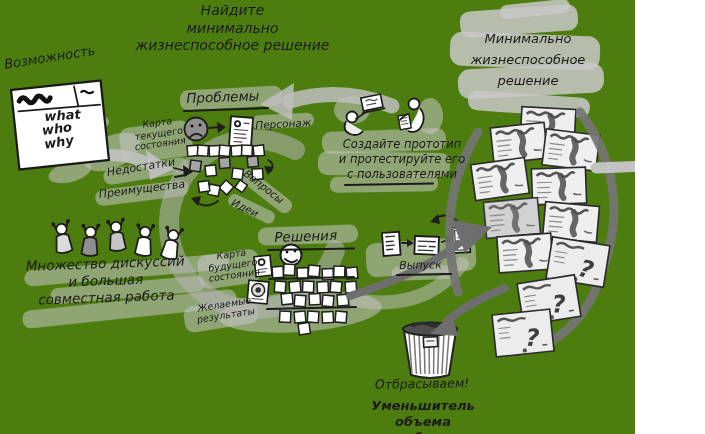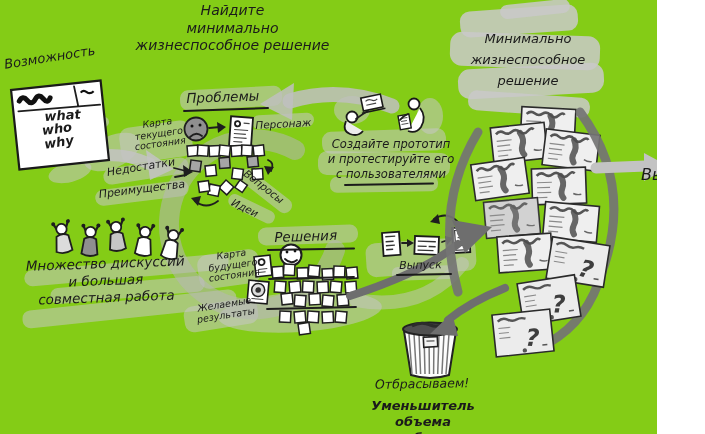--- a/index.html
+++ b/index.html
@@ -1,17 +1,17 @@
 <!DOCTYPE html>
 <html><head>
 <meta charset="utf-8">
 <style>
   html,body{margin:0;padding:0;background:#fff;}
-  .stage{position:relative;width:657px;height:434px;background:#84cc16;overflow:hidden;
-         font-family:"DejaVu Sans",sans-serif;color:#1b1b1b;}
+  .stage{position:relative;width:590px;height:434px;background:#4d7c0f;overflow:hidden;
+         font-family:"DejaVu Sans",sans-serif;color:#1b1b1b;padding-left:45px;}
   svg.art{position:absolute;left:0;top:0;z-index:1;}
   .lbl{position:absolute;font-style:italic;white-space:pre-line;line-height:1.2;z-index:3;
        transform-origin:left top;color:#1b1b1b;}
   .ctr{text-align:center;}
   .bold{font-weight:700;}
   .u{position:absolute;background:#1b1b1b;height:2px;border-radius:2px;z-index:3;transform-origin:left top;}
   .hand{font-weight:700;}
   
   .wash{fill:#c7c7c7;opacity:.55;}
   .wash2{fill:#c9c9c9;opacity:.85;}
@@ -317,21 +317,21 @@
 совместная работа</div>
 
 <div class="lbl" style="left:274px;top:229px;font-size:13.5px;transform:rotate(-2deg);">Решения</div>
 <div class="u" style="left:267px;top:249px;width:88px;transform:rotate(-1deg);"></div>
 <div class="lbl ctr" style="left:199px;top:254px;width:64px;font-size:9.5px;line-height:1.12;transform:rotate(-8deg);">Карта
 будущего
 состояния</div>
 <div class="lbl ctr" style="left:189px;top:305px;width:70px;font-size:9.5px;line-height:1.12;transform:rotate(-9deg);">Желаемые
 результаты</div>
 
-<div class="lbl ctr" style="left:323px;top:137px;width:136px;font-size:11.5px;line-height:1.3;">Создайте прототип
+<div class="lbl ctr" style="left:334px;top:137px;width:136px;font-size:11.5px;line-height:1.3;">Создайте прототип
 и протестируйте его
 с пользователями</div>
 <div class="u" style="left:344px;top:184px;width:90px;transform:rotate(-1deg);"></div>
 
 <div class="lbl" style="left:399px;top:259px;font-size:11px;transform:rotate(-1deg);">Выпуск</div>
 <div class="u" style="left:396px;top:274px;width:56px;transform:rotate(-1deg);"></div>
 
 <div class="lbl ctr" style="left:452px;top:28px;width:152px;font-size:13px;line-height:1.62;">Минимально
 жизнеспособное
 решение</div>

